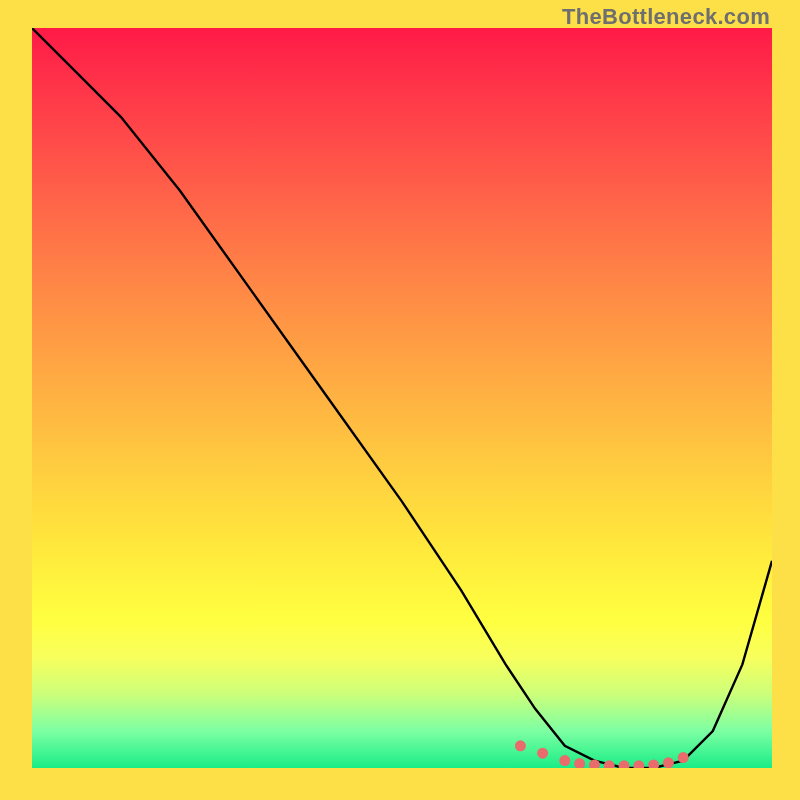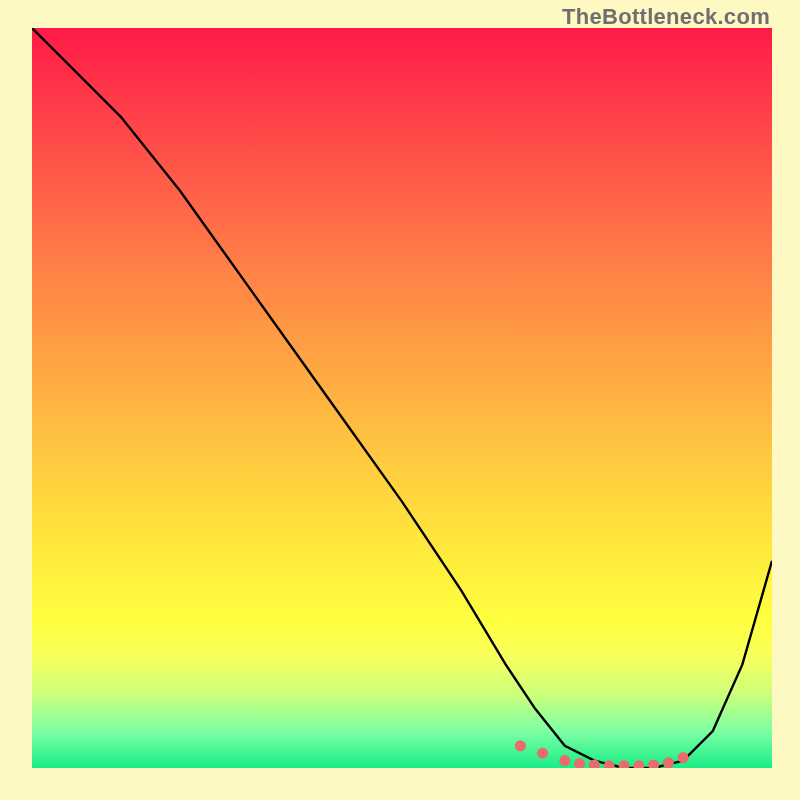--- a/index.html
+++ b/index.html
@@ -1,21 +1,21 @@
 <!DOCTYPE html>
 <html><head>
 <meta charset="utf-8">
 <style>
   * { margin: 0; padding: 0; box-sizing: border-box; }
   html, body { width: 800px; height: 800px; overflow: hidden; background: #000; }
   .stage {
     position: relative;
     width: 800px;
     height: 800px;
-    background: #fef9c3;
+    background: #fde047;
   }
   .plot-area {
     position: absolute;
     left: 32px;
     top: 28px;
     width: 740px;
     height: 740px;
     
     background: linear-gradient(
       to bottom,

